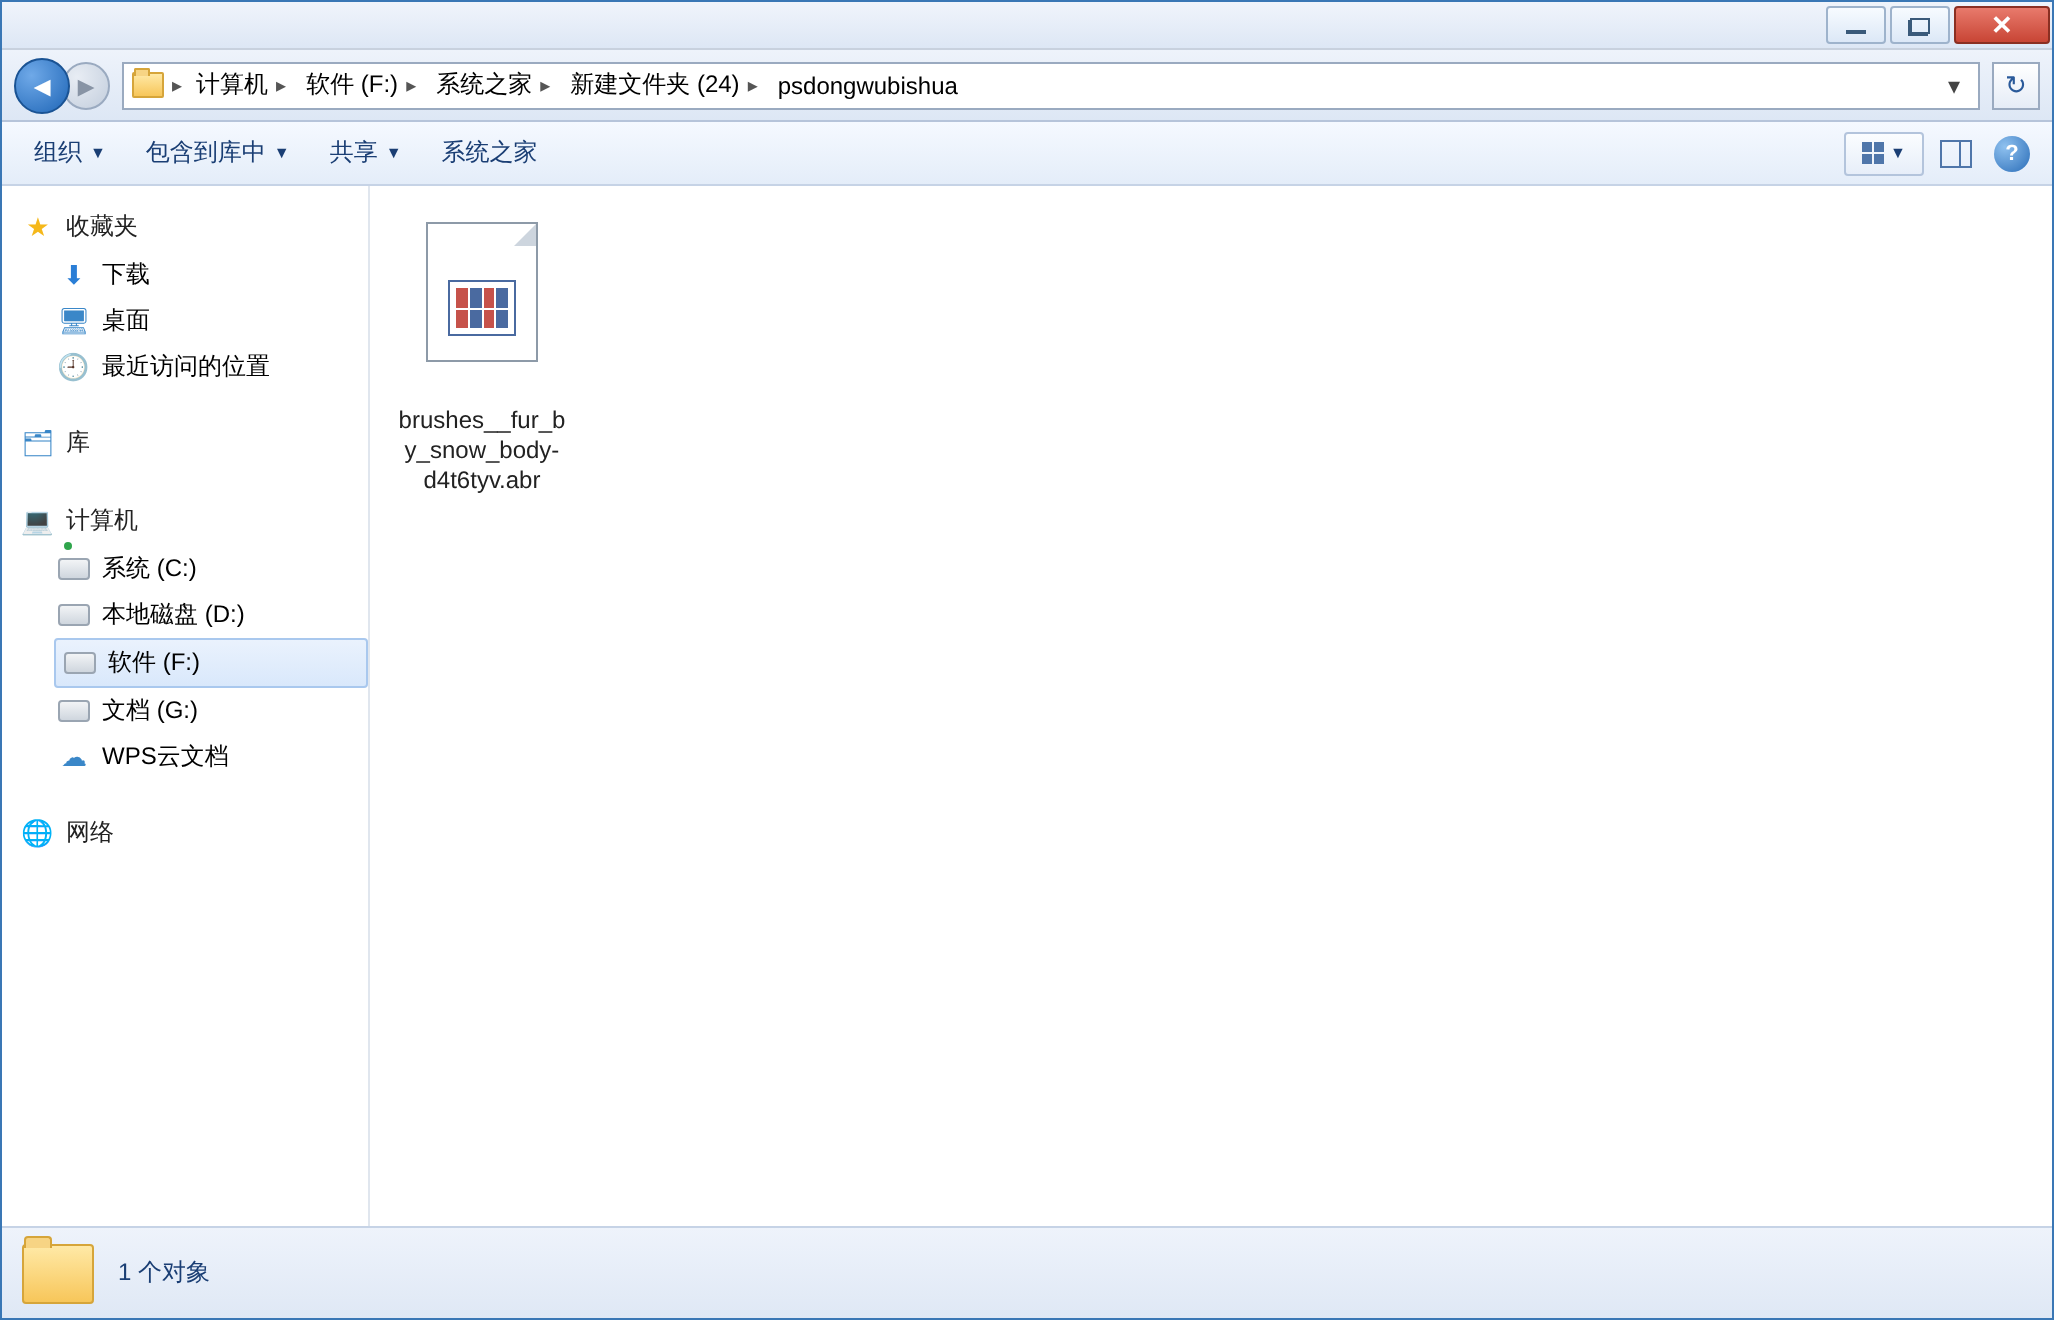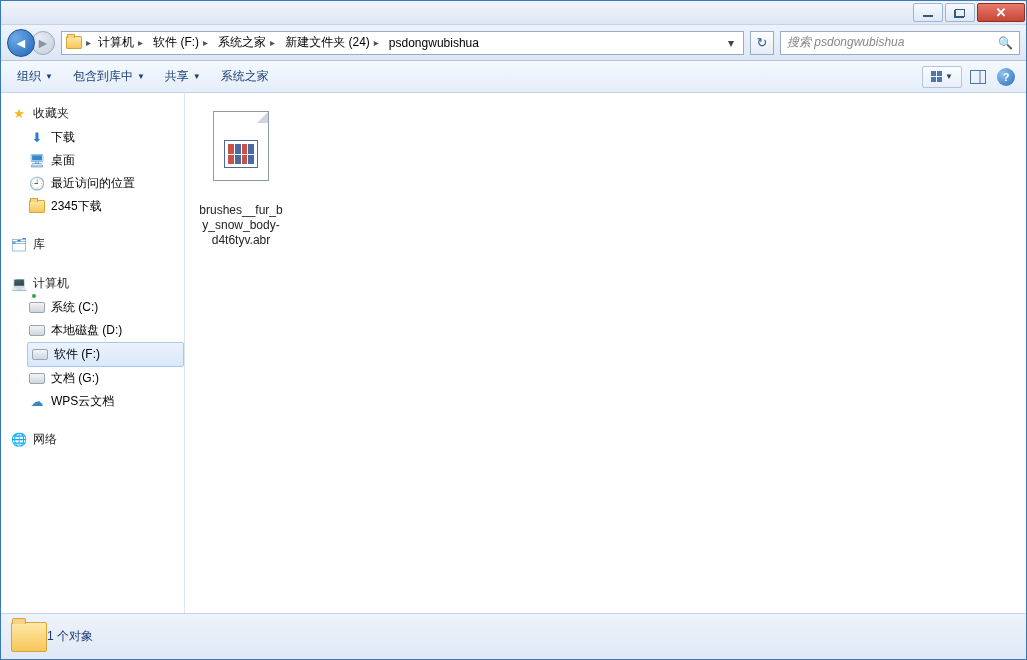--- a/index.html
+++ b/index.html
@@ -59,21 +59,21 @@
   
   .content { flex:1; padding:14px 10px; display:flex; flex-wrap:wrap; align-content:flex-start; gap:18px;}
   .fileitem { width:92px; display:flex; flex-direction:column; align-items:center; gap:22px; cursor:pointer; padding:4px;}
   .abr-icon { width:56px; height:70px; background:#fff; border:1px solid #8d9aa8; position:relative; display:flex; align-items:flex-end; justify-content:center; padding-bottom:12px;}
   .abr-icon::before{content:"";position:absolute;top:0;right:0;border-width:0 0 11px 11px; border-style:solid; border-color:transparent transparent #cdd5de transparent;}
   .abr-inner{ width:34px; height:28px; background:#fff; border:1px solid #4a6aa0; display:grid; grid-template-columns:repeat(4,1fr); grid-template-rows:repeat(2,1fr); gap:1px; padding:3px;}
   .abr-inner div{ background:#c6524a;}
   .abr-inner div:nth-child(2n){background:#4a6aa0;}
   .filelabel{ text-align:center; line-height:1.25; word-break:break-all; color:#222;}
   
-  .statusbar { height:46px; background: linear-gradient(#eef3fb,#dfe8f5); border-top:1px solid #c6d3e6; display:flex; align-items:center; padding:0 10px; gap:0;}
+  .statusbar { height:46px; background: linear-gradient(#eef3fb,#dfe8f5); border-top:1px solid #c6d3e6; display:flex; align-items:center; padding:0 10px; gap:12px;}
   .bigfolder{ width:36px; height:30px; background:linear-gradient(#ffe9a6,#f7c65a); border:1px solid #d6a53a; border-radius:2px; position:relative;}
   .bigfolder::before{content:"";position:absolute;top:-5px;left:0;width:12px;height:5px;background:#f7d484;border:1px solid #d6a53a;border-bottom:none;border-radius:2px 2px 0 0;}
   .status-text{ color:#1a3e74;}
 </style>
 </head>
 <body>
 
 <div class="window">
 
   <div class="titlebar">
@@ -113,24 +113,20 @@
       <span class="crumb">
           <span>新建文件夹 (24)</span>
           <span class="chev">▸</span>
         </span>
       <span class="crumb">
           <span>psdongwubishua</span>
         </span>
       <span class="addrdrop" style="margin-left:auto">▾</span>
     </div>
     <div class="refresh">↻</div>
-    <div class="searchbox">
-      <span>搜索 psdongwubishua</span>
-      <span class="mag">🔍</span>
-    </div>
   </div>
 
   <div class="toolbar">
     <div class="tbtn">
         <span>组织</span>
         <span class="tarrow">▼</span>
       </div>
     <div class="tbtn">
         <span>包含到库中</span>
         <span class="tarrow">▼</span>
@@ -175,26 +171,20 @@
           <span>下载</span>
         </div>
       <div class="item">
           <span class="ico desk">🖥</span>
           <span>桌面</span>
         </div>
       <div class="item">
           <span class="ico recent">🕘</span>
           <span>最近访问的位置</span>
         </div>
-      <div class="item">
-          <span class="ico">
-            <span class="folder-icon"></span>
-          </span>
-          <span>2345下载</span>
-        </div>
 
       <div class="spacer"></div>
       <div class="group-head">
           <span class="ico lib">🗂</span>
           <span>库</span>
         </div>
 
       <div class="spacer"></div>
       <div class="group-head">
           <span class="ico comp">💻</span>

